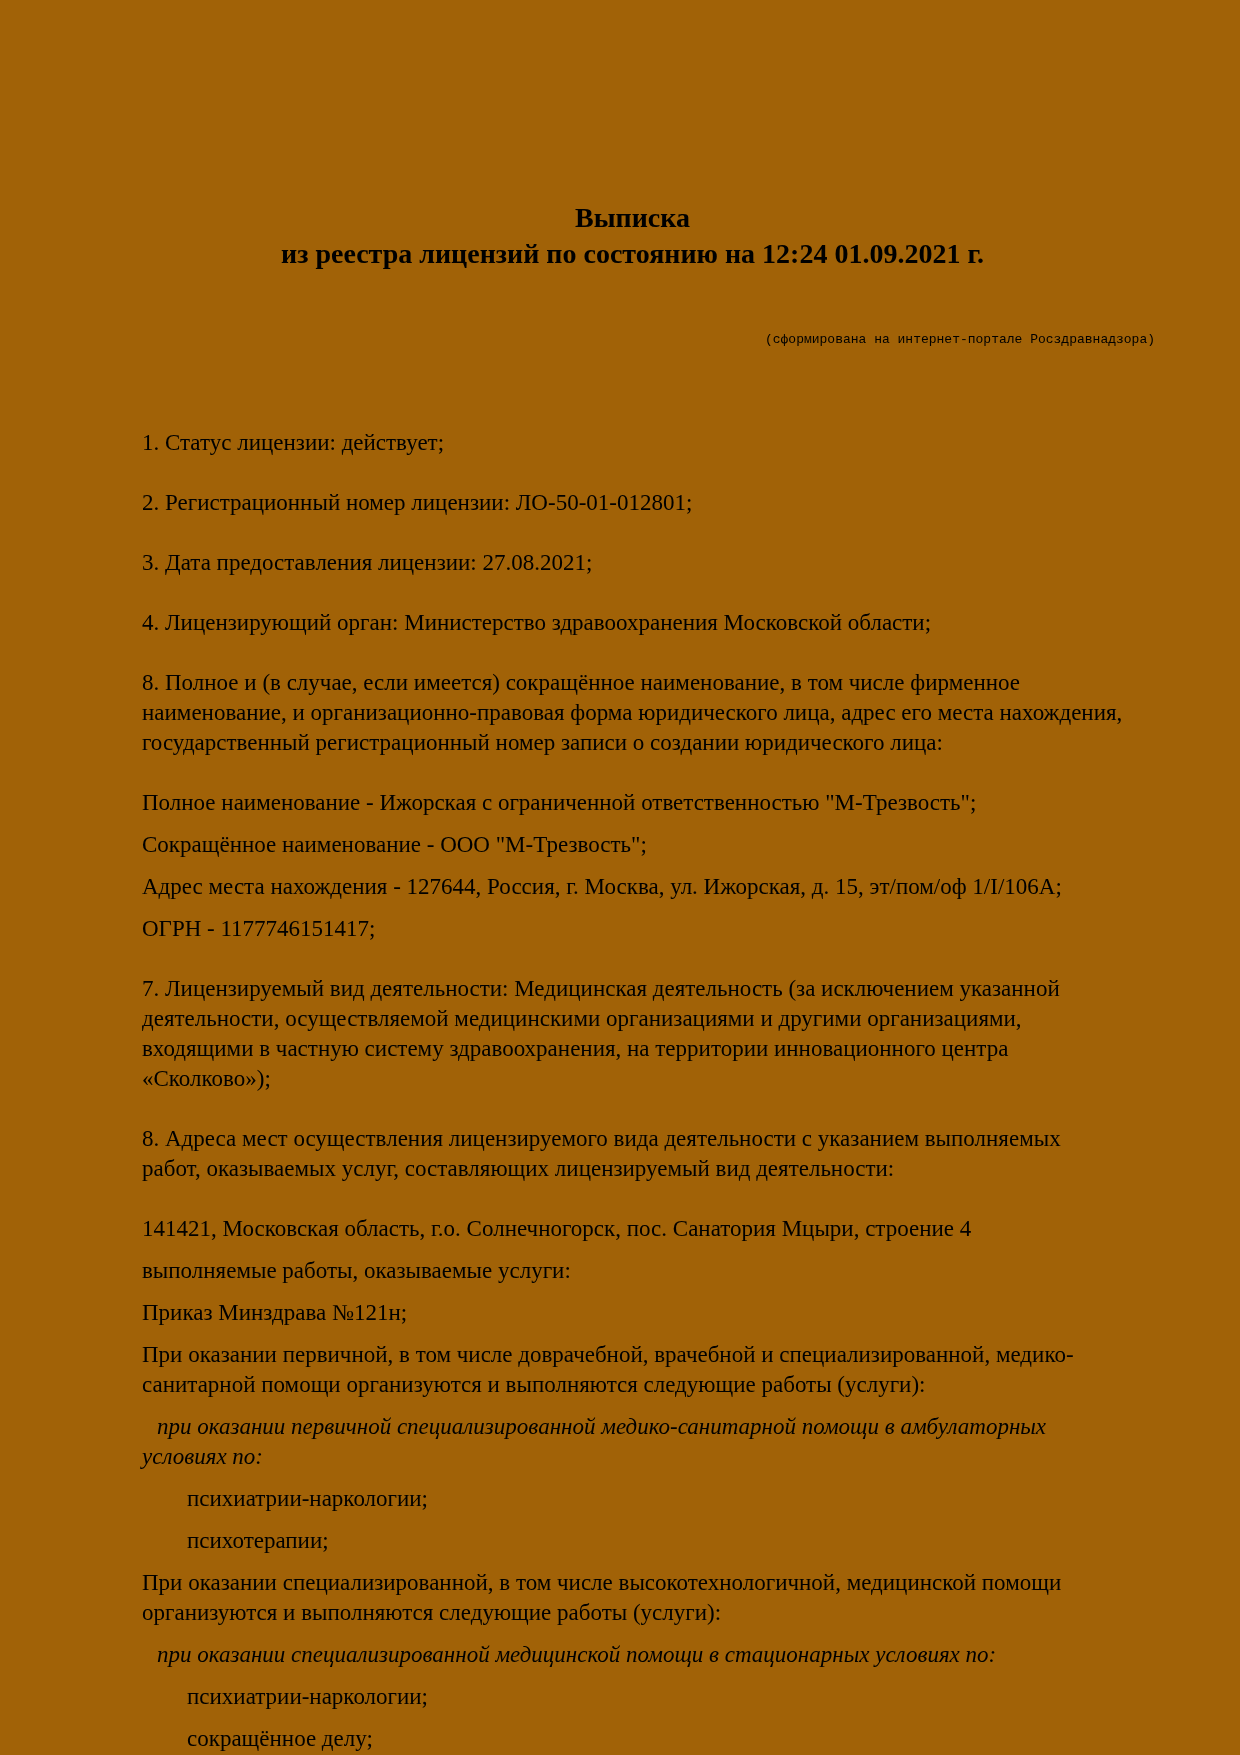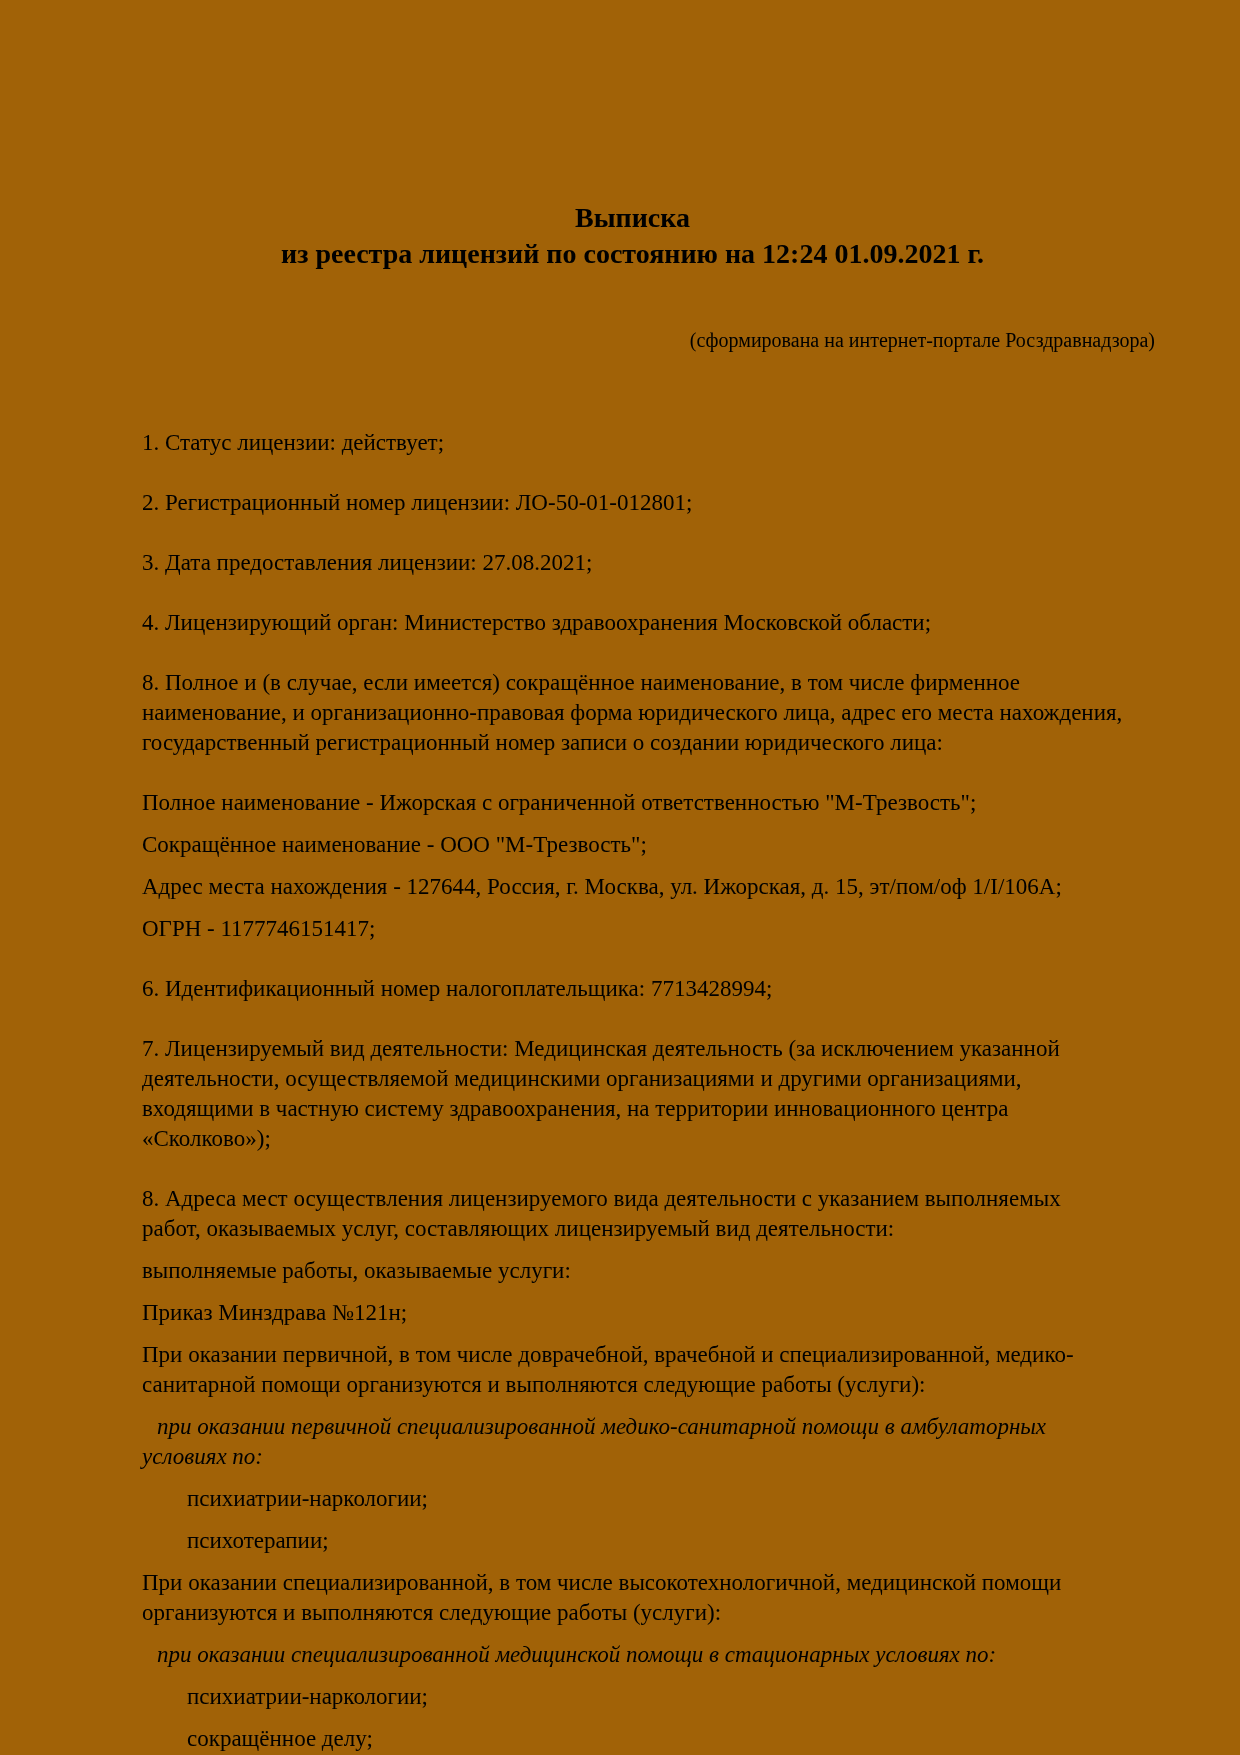--- a/index.html
+++ b/index.html
@@ -26,23 +26,24 @@
     margin: 0;
     text-align: center;
     font-weight: 700;
     font-size: 28px;
     line-height: 36px;
   }
   .title-line { display: block; white-space: nowrap; }
   .subtitle {
     margin: 54px -20px 0 0;
     text-align: right;
-    font-size: 20px;
+    font-size: 13px;
     line-height: 28px;
     white-space: nowrap;
+    font-family: Liberation Mono, monospace;
   }
   .body {
     padding-top: 44px;
     font-size: 23px;
     line-height: 30px;
     text-align: left;
   }
   .body p { margin: 12px; }
   .body p.para { margin-top: 30px; }
   .nowrap { white-space: nowrap; }
@@ -68,26 +69,26 @@
       <p class="para nowrap">3. Дата предоставления лицензии: 27.08.2021;</p>
       <p class="para nowrap">4. Лицензирующий орган: Министерство здравоохранения Московской области;</p>
 
       <p class="para">8. Полное и (в случае, если имеется) сокращённое наименование, в том числе фирменное наименование, и организационно-правовая форма юридического лица, адрес его места нахождения, государственный регистрационный номер записи о создании юридического лица:</p>
 
       <p class="para nowrap">Полное наименование - Ижорская с ограниченной ответственностью "М-Трезвость";</p>
       <p class="nowrap">Сокращённое наименование - ООО "М-Трезвость";</p>
       <p class="nowrap">Адрес места нахождения - 127644, Россия, г. Москва, ул. Ижорская, д. 15, эт/пом/оф 1/I/106А;</p>
       <p class="nowrap">ОГРН - 1177746151417;</p>
 
-      <p class="para nowrap">6. Идентификационный номер налогоплательщика: 7713428994;</p>
 
       <p class="para">7. Лицензируемый вид деятельности: Медицинская деятельность (за исключением указанной деятельности, осуществляемой медицинскими организациями и другими организациями, входящими в частную систему здравоохранения, на территории инновационного центра «Сколково»);</p>
 
       <p class="para">8. Адреса мест осуществления лицензируемого вида деятельности с указанием выполняемых работ, оказываемых услуг, составляющих лицензируемый вид деятельности:</p>
 
+      <p class="para nowrap">141421, Московская область, г.о. Солнечногорск, пос. Санатория Мцыри, строение 4</p>
       <p class="nowrap">выполняемые работы, оказываемые услуги:</p>
       <p class="nowrap">Приказ Минздрава №121н;</p>
       <p>При оказании первичной, в том числе доврачебной, врачебной и специализированной, медико-санитарной помощи организуются и выполняются следующие работы (услуги):</p>
       <p class="indent1">при оказании первичной специализированной медико-санитарной помощи в амбулаторных условиях по:</p>
       <p class="indent2 nowrap">психиатрии-наркологии;</p>
       <p class="indent2 nowrap">психотерапии;</p>
       <p>При оказании специализированной, в том числе высокотехнологичной, медицинской помощи организуются и выполняются следующие работы (услуги):</p>
       <p class="indent1 nowrap">при оказании специализированной медицинской помощи в стационарных условиях по:</p>
       <p class="indent2 nowrap">психиатрии-наркологии;</p>
       <p class="indent2 nowrap">сокращённое делу;</p>

